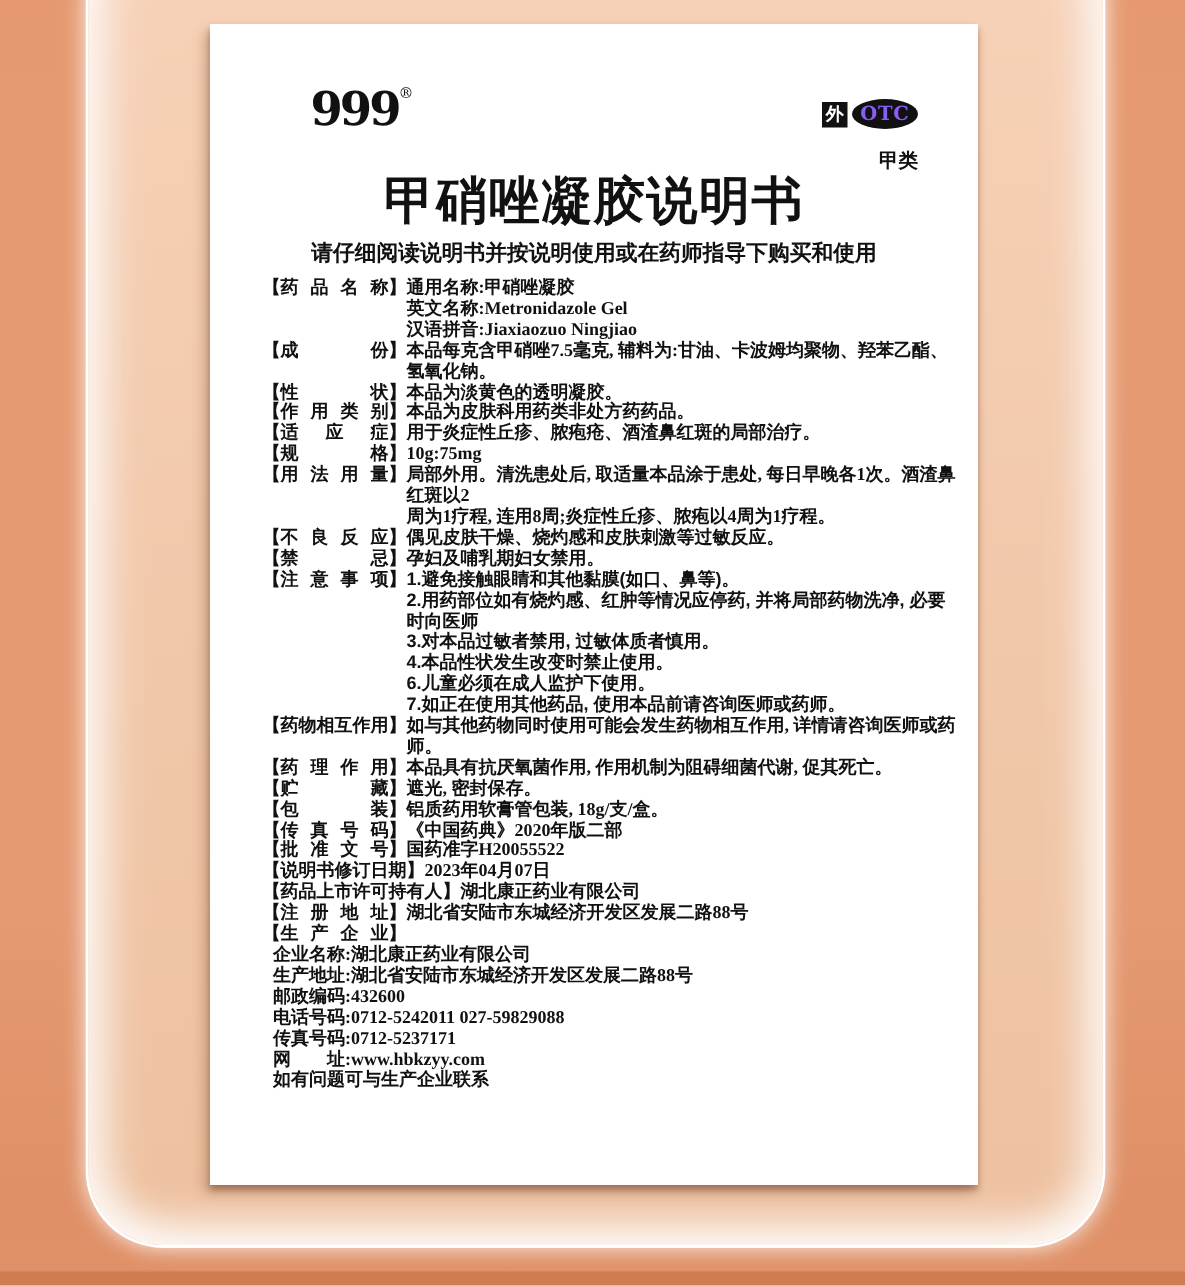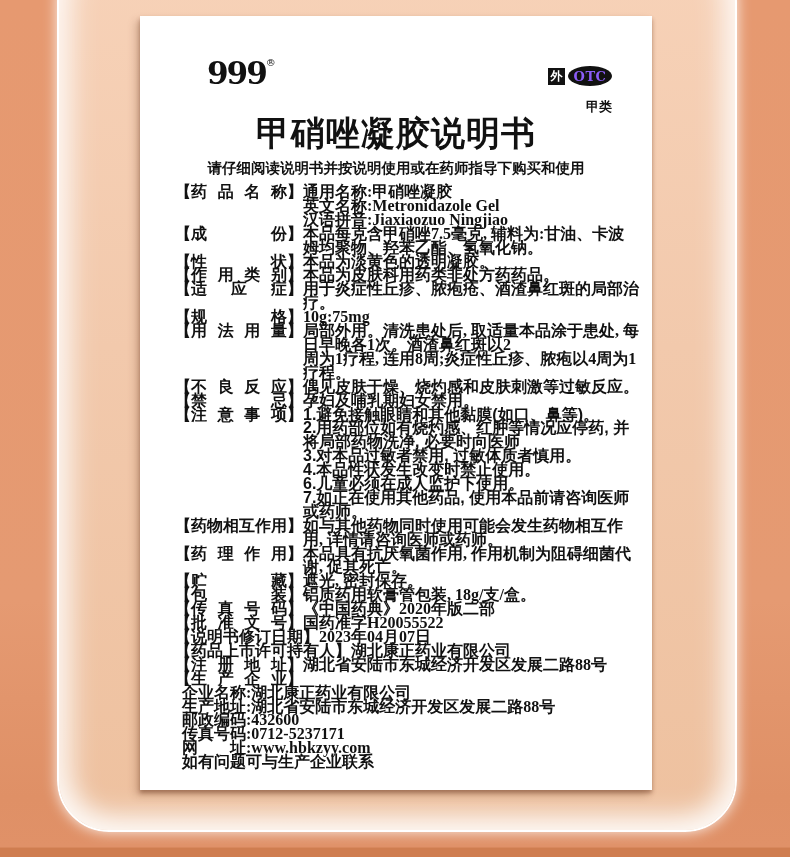--- a/index.html
+++ b/index.html
@@ -60,21 +60,21 @@
     font-size:34px;font-weight:900;letter-spacing:1px;
     font-family:"Liberation Serif","DejaVu Serif",serif;
   }
   .subtitle{
     position:absolute;left:0;right:0;top:143px;text-align:center;
     font-family:"Liberation Sans",sans-serif;font-weight:bold;font-size:14.5px;
   }
   .leaflet-body{
     position:absolute;left:0;top:169px;width:100%;
     padding:0 12px 0 35px;box-sizing:border-box;
-    font-size:16px;line-height:13.9px;font-weight:bold;
+    font-size:12px;line-height:13.9px;font-weight:bold;
   }
   .row{display:flex;align-items:flex-start;}
   .lbl{white-space:nowrap;flex:0 0 auto;}
   .lbl-inner{display:inline-block;width:6em;text-align:justify;text-align-last:justify;}
   .lbl-inner.wide{width:auto;text-align-last:auto;}
   .content{flex:1 1 auto;min-width:0;}
   .line{min-height:13.9px;}
   .hei{font-family:"Liberation Sans",sans-serif;}
   .company-block{padding-left:7px;}
   .footer-note{
@@ -228,19 +228,20 @@
   </div>
         <div class="row">
     <span class="lbl">【<span class="lbl-inner">生产企业</span>】</span>
     <span class="content"></span>
   </div>
       </div>
     <div id="company" class="company-block">
         <div class="line">企业名称:湖北康正药业有限公司</div>
         <div class="line">生产地址:湖北省安陆市东城经济开发区发展二路88号</div>
         <div class="line">邮政编码:432600</div>
+        <div class="line">电话号码:0712-5242011  027-59829088</div>
         <div class="line">传真号码:0712-5237171</div>
         <div class="line">网　　址:www.hbkzyy.com</div>
       </div>
     <div class="footer-note">如有问题可与生产企业联系</div>
   </div>
 
 </div>
 
 </body></html>

